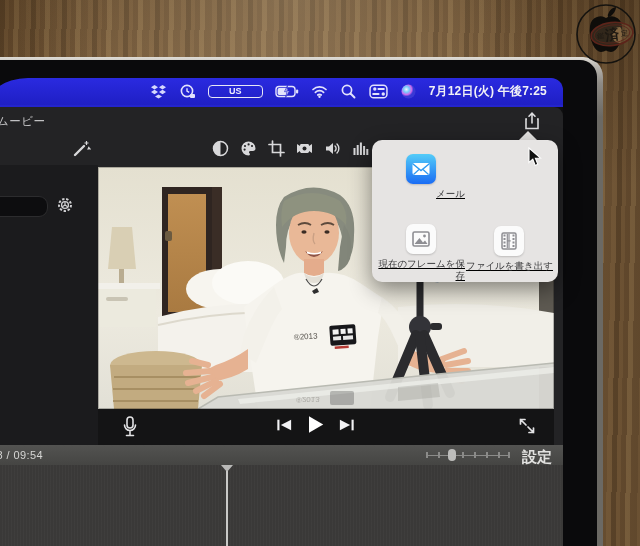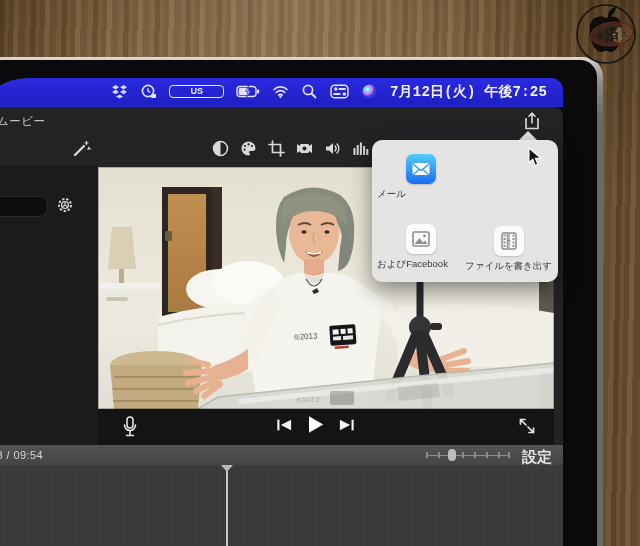--- a/index.html
+++ b/index.html
@@ -20,21 +20,21 @@
   .lap-black{left:-27px;top:60px;width:624px;height:486px;border-radius:17px 17px 0 0;background:#0a0a0c;}
   .screen{left:-16px;top:78px;width:579px;height:468px;overflow:hidden;background:#1d1d1f;
     border-radius:44px 12px 0 0 / 34px 12px 0 0;
     box-shadow:inset -10px 0 16px rgba(0,0,0,.45), inset 0 2px 6px rgba(0,0,0,.4);}
 
   
   .menubar{left:0;top:0;width:100%;height:27px;background:linear-gradient(180deg,#2a2ae0,#1f1fc4);
     display:flex;align-items:center;justify-content:flex-end;gap:12px;padding-right:16px;box-sizing:border-box;color:#f2f2f6;}
   .mb-ic{width:17px;height:17px;display:block;opacity:.95;}
   .us-badge{font-size:9px;font-weight:bold;border:1.4px solid #e8e8f6;border-radius:4px;padding:1px 20px;line-height:1;color:#eef;}
-  .mb-clock{font-size:14px;font-weight:bold;letter-spacing:.2px;white-space:nowrap;font-family:Liberation Mono, monospace;}
+  .mb-clock{font-size:12px;font-weight:bold;letter-spacing:.2px;white-space:nowrap;}
   .blue-sliver{left:0;top:27px;width:100%;height:2px;background:#2424cd;}
 
   
   .window{left:0;top:29px;width:100%;height:439px;background:#232325;border-radius:9px 9px 0 0;}
   .titlebar{left:0;top:0;width:100%;height:27px;}
   .win-title{left:13px;top:7px;font-size:11.5px;color:#c6c6c8;letter-spacing:.5px;}
   .share-btn{right:21px;top:4px;width:20px;height:20px;}
   .toolbar{left:0;top:27px;width:100%;height:31px;}
   .tb-group{left:228px;top:6px;display:flex;gap:11px;align-items:center;}
   .tb-ic{width:17px;height:17px;display:block;}
@@ -65,21 +65,21 @@
   
   .timeline{left:0;top:358px;width:100%;height:81px;background:
     repeating-linear-gradient(90deg, rgba(255,255,255,.025) 0 1px, rgba(0,0,0,0) 1px 3px),#3a3938;}
   .playhead-line{left:242px;top:6px;width:1.5px;height:75px;background:#c9c9c7;}
   .playhead-tri{left:237px;top:0;width:0;height:0;border-left:6px solid transparent;border-right:6px solid transparent;border-top:7px solid #b9b9b7;}
 
   
   .popup{left:372px;top:140px;width:186px;height:142px;background:#e6e4e3;border-radius:10px;
     box-shadow:0 8px 22px rgba(0,0,0,.45);z-index:40;}
   .popup-arrow{left:518px;top:131px;width:0;height:0;border-left:10px solid transparent;border-right:10px solid transparent;border-bottom:10px solid #e6e4e3;z-index:40;}
-  .pp-item{position:absolute;width:88px;text-align:left;}
+  .pp-item{position:absolute;width:88px;text-align:right;text-decoration:underline;}
   .pp-ic{width:30px;height:30px;margin:0 auto;border-radius:7px;display:flex;align-items:center;justify-content:center;
     box-shadow:0 1px 2px rgba(0,0,0,.18);}
   .pp-ic.white{background:#fbfbfb;}
   .pp-ic.mail{background:linear-gradient(180deg,#54ccf8,#1a6cf4);}
   .pp-lb{font-size:9.5px;color:#3a3a3c;margin-top:4px;line-height:1.25;}
 
   .cursor{left:528px;top:147px;width:14px;height:20px;z-index:60;}
 
   
   .watermark{left:574px;top:1px;width:64px;height:66px;z-index:70;}
@@ -404,21 +404,21 @@
     <div class="pp-lb">メール</div>
   </div>
   <div class="pp-item" style="left:5px;top:84px">
     <div class="pp-ic white">
       <svg width="20" height="20" viewBox="0 0 20 20">
         <rect x="2" y="3" width="16" height="14" rx="1.5" fill="none" stroke="#8e8e93" stroke-width="1.6"></rect>
         <circle cx="13.5" cy="7" r="1.4" fill="#8e8e93"></circle>
         <path d="M3.5 15 L8.5 9 L12 13.5 L14 11.5 L16.5 15 Z" fill="#8e8e93"></path>
       </svg>
     </div>
-    <div class="pp-lb">およびFacebook</div>
+    <div class="pp-lb">現在のフレームを保存</div>
   </div>
   <div class="pp-item" style="left:93px;top:86px">
     <div class="pp-ic white">
       <svg width="20" height="20" viewBox="0 0 20 20">
         <rect x="3" y="2" width="14" height="16" rx="1.5" fill="none" stroke="#8e8e93" stroke-width="1.5"></rect>
         <g fill="#8e8e93">
             <rect x="4.5" y="3.5" width="2" height="2"></rect>
             <rect x="4.5" y="7" width="2" height="2"></rect>
             <rect x="4.5" y="10.5" width="2" height="2"></rect>
             <rect x="4.5" y="14" width="2" height="2"></rect>

